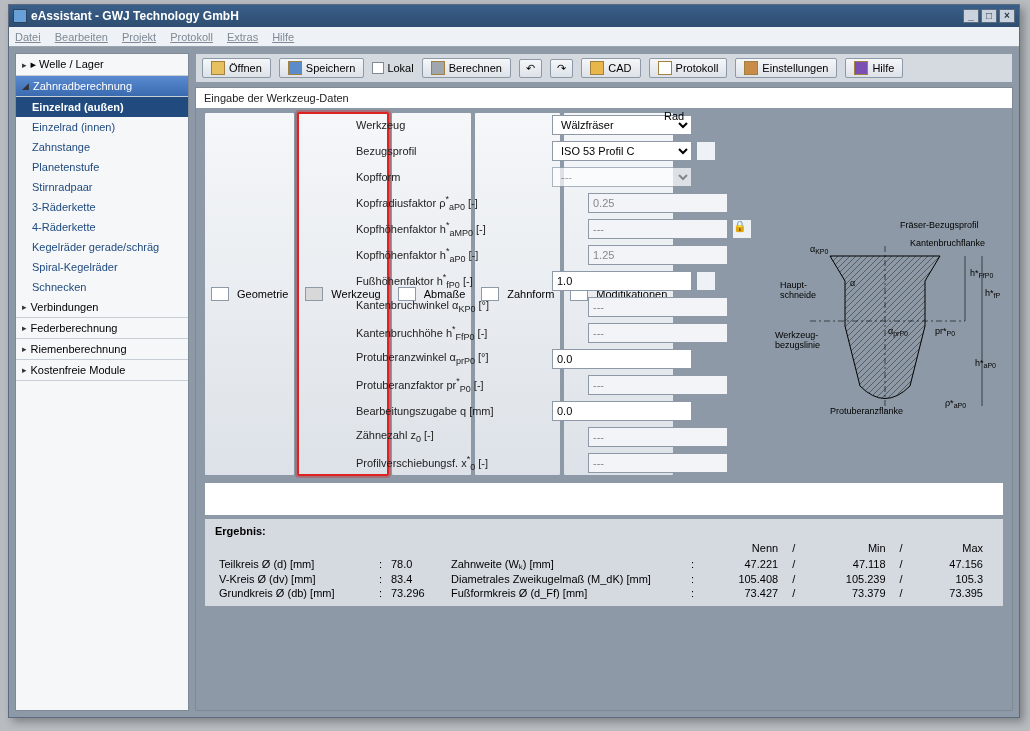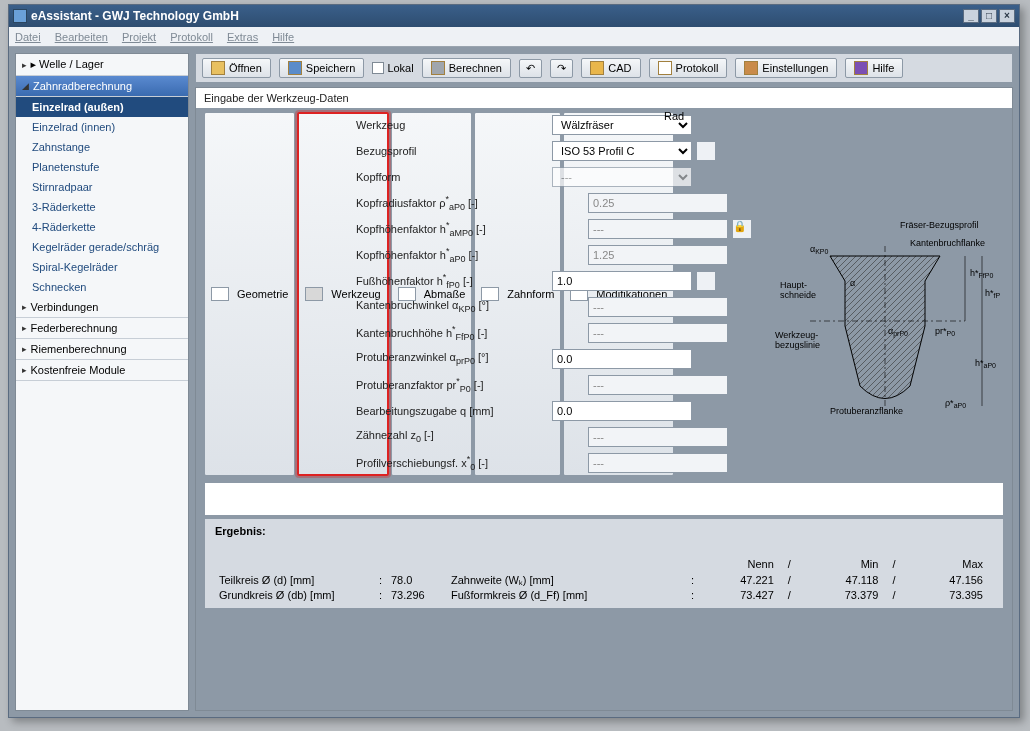--- a/index.html
+++ b/index.html
@@ -36,21 +36,21 @@
   .frow .lab { width: 196px; color: #222; }
   .frow .sub { font-size: 9px; vertical-align: sub; }
   .frow .sup { font-size: 9px; vertical-align: super; }
   .frow input[type=text], .frow select { width: 140px; height: 20px; font-size: 11px; border: 1px solid #8d99a6; background: #fff; padding: 0 4px; }
   .frow input[disabled] { background: #f2f4f7; color: #888; margin-left: 36px; }
   .frow .mini { width: 20px; height: 20px; border: 1px solid #8d99a6; background: #eef1f5; margin-left: 4px; cursor: pointer; }
   .diagram { position: absolute; right: 12px; top: 128px; width: 230px; height: 200px; font-size: 9px; color: #222; }
   .diagram svg { width: 100%; height: 100%; }
   .msgbar { margin: 2px 8px; height: 34px; background: #fff; border: 1px solid #8d99a6; }
   .results { margin: 2px 8px 6px 8px; background: #d5dae1; border: 1px solid #8d99a6; padding: 6px 10px; font-size: 11px; }
-  .results .ttl { font-weight: bold; margin-bottom: 20px; }
+  .results .ttl { font-weight: bold; margin-bottom: 4px; }
   .results table { width: 100%; border-collapse: collapse; font-size: 11px; }
   .results td { padding: 1px 4px; }
   .results .rh { text-align: right; padding-right: 10px; }
   .chk { width: 12px; height: 12px; border: 1px solid #7f8a95; background: #fff; }
   label.lok { font-size: 11px; display: flex; align-items: center; gap: 3px; }
 </style>
 </head>
 <body>
 
 <div class="window">
@@ -292,20 +292,32 @@
                   <td>78.0</td>
               <td>Zahnweite (Wₖ) [mm]</td>
                   <td>:</td>
               <td class="rh">47.221</td>
                   <td>/</td>
               <td class="rh">47.118</td>
                   <td>/</td>
               <td class="rh">47.156</td>
             </tr>
             <tr>
+              <td>V-Kreis Ø (dv) [mm]</td>
+                  <td>:</td>
+                  <td>83.4</td>
+              <td>Diametrales Zweikugelmaß (M_dK) [mm]</td>
+                  <td>:</td>
+              <td class="rh">105.408</td>
+                  <td>/</td>
+              <td class="rh">105.239</td>
+                  <td>/</td>
+              <td class="rh">105.3</td>
+            </tr>
+            <tr>
               <td>Grundkreis Ø (db) [mm]</td>
                   <td>:</td>
                   <td>73.296</td>
               <td>Fußformkreis Ø (d_Ff) [mm]</td>
                   <td>:</td>
               <td class="rh">73.427</td>
                   <td>/</td>
               <td class="rh">73.379</td>
                   <td>/</td>
               <td class="rh">73.395</td>

